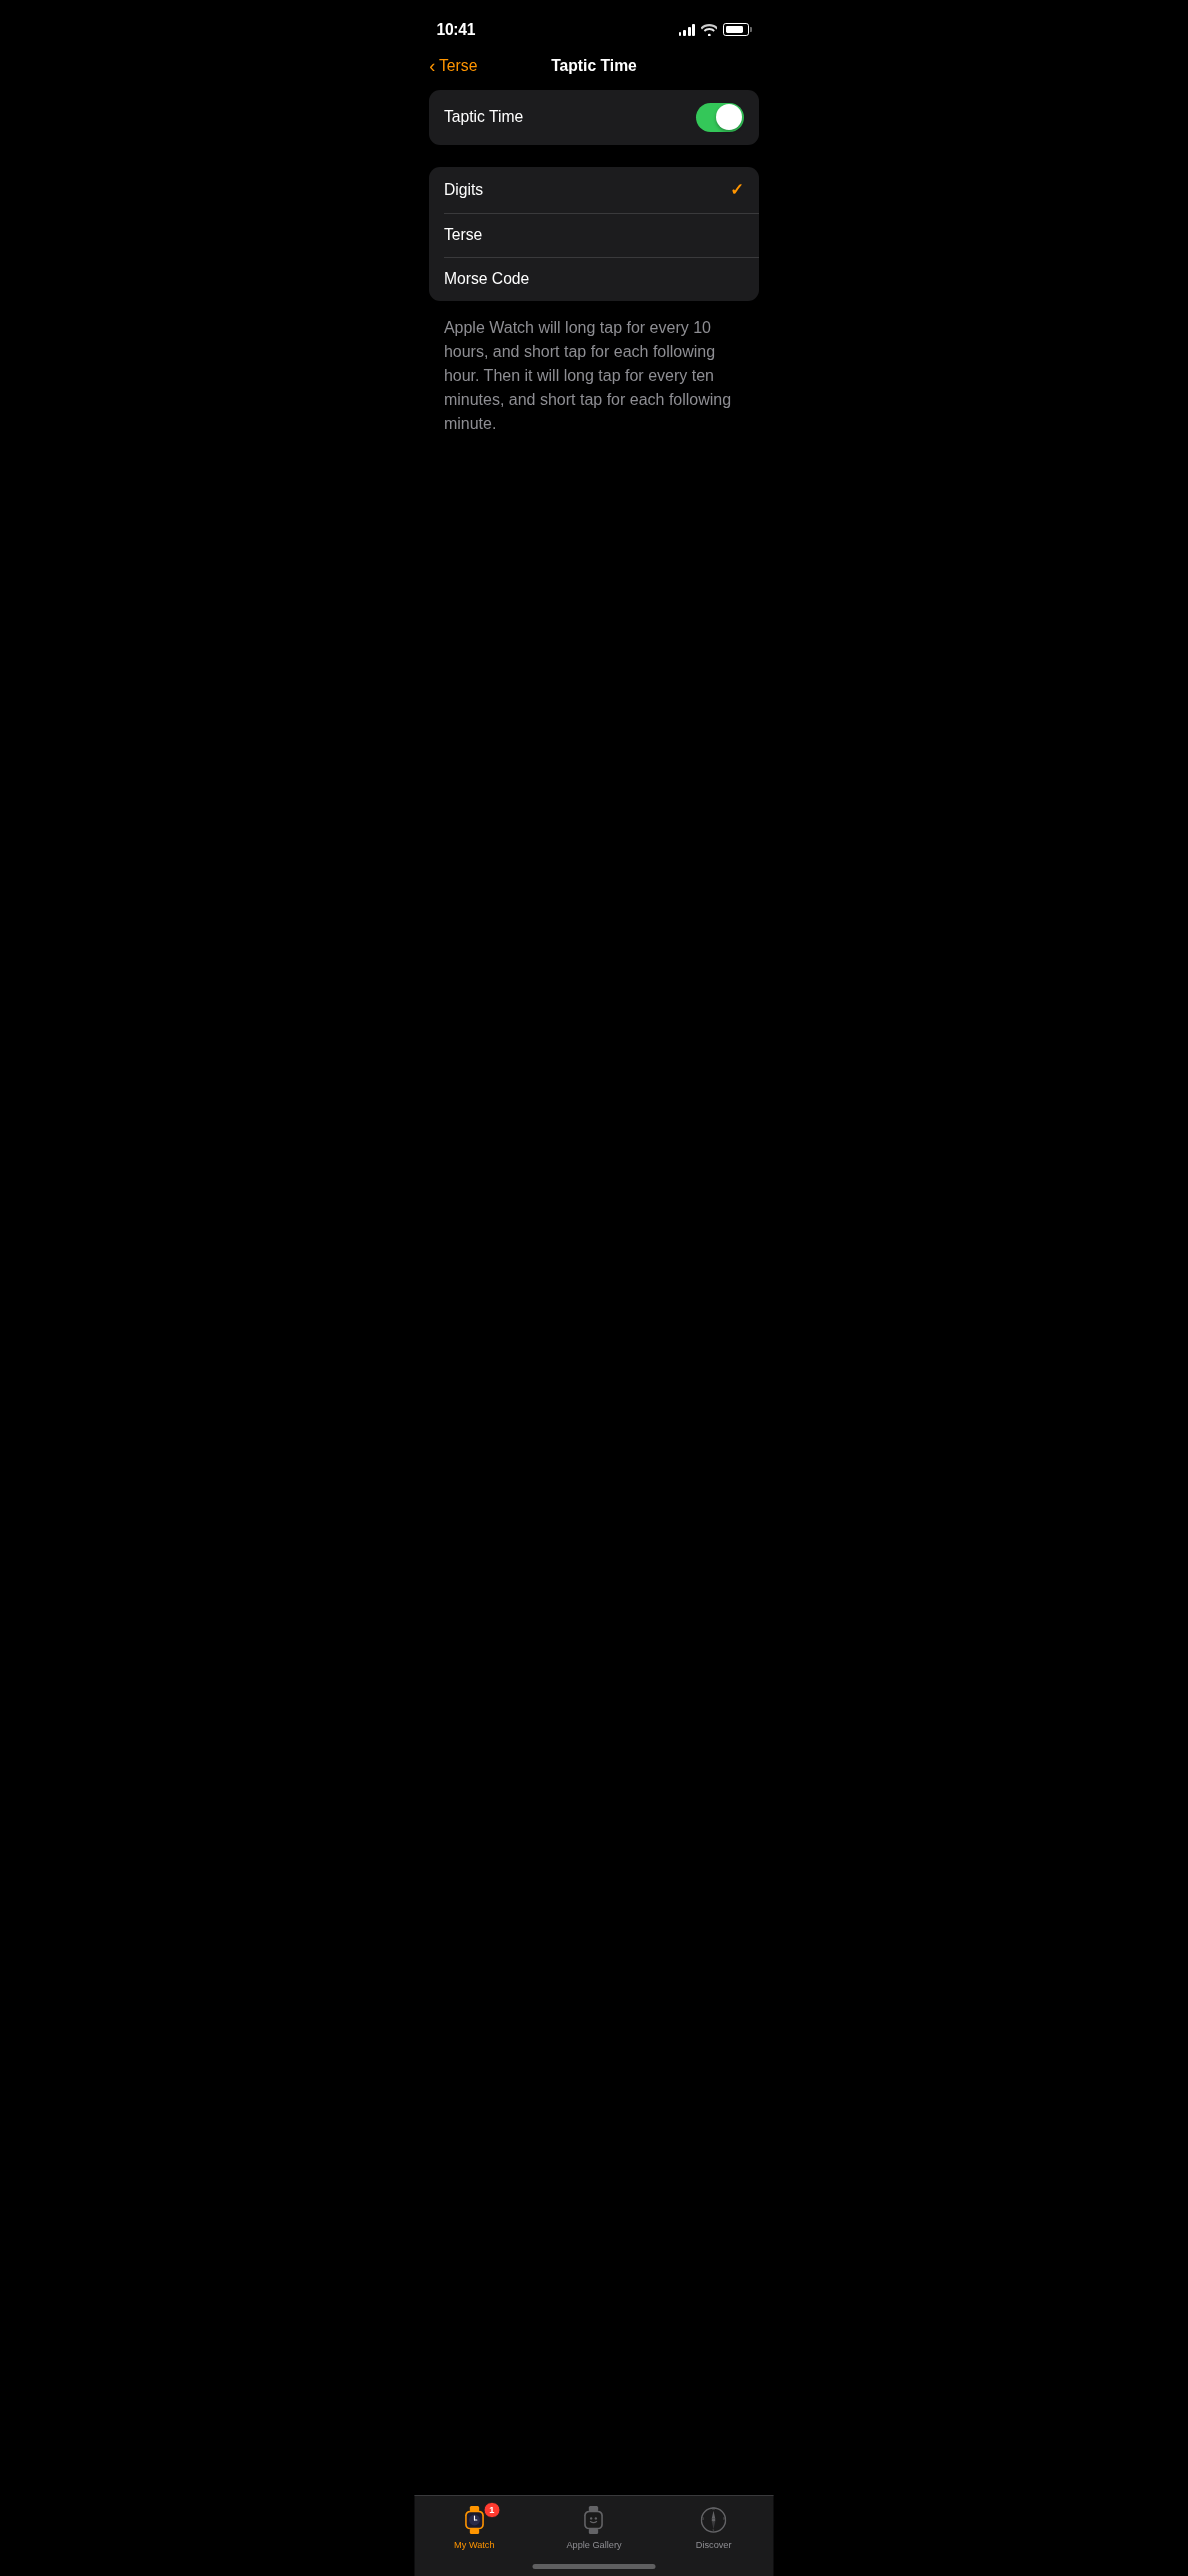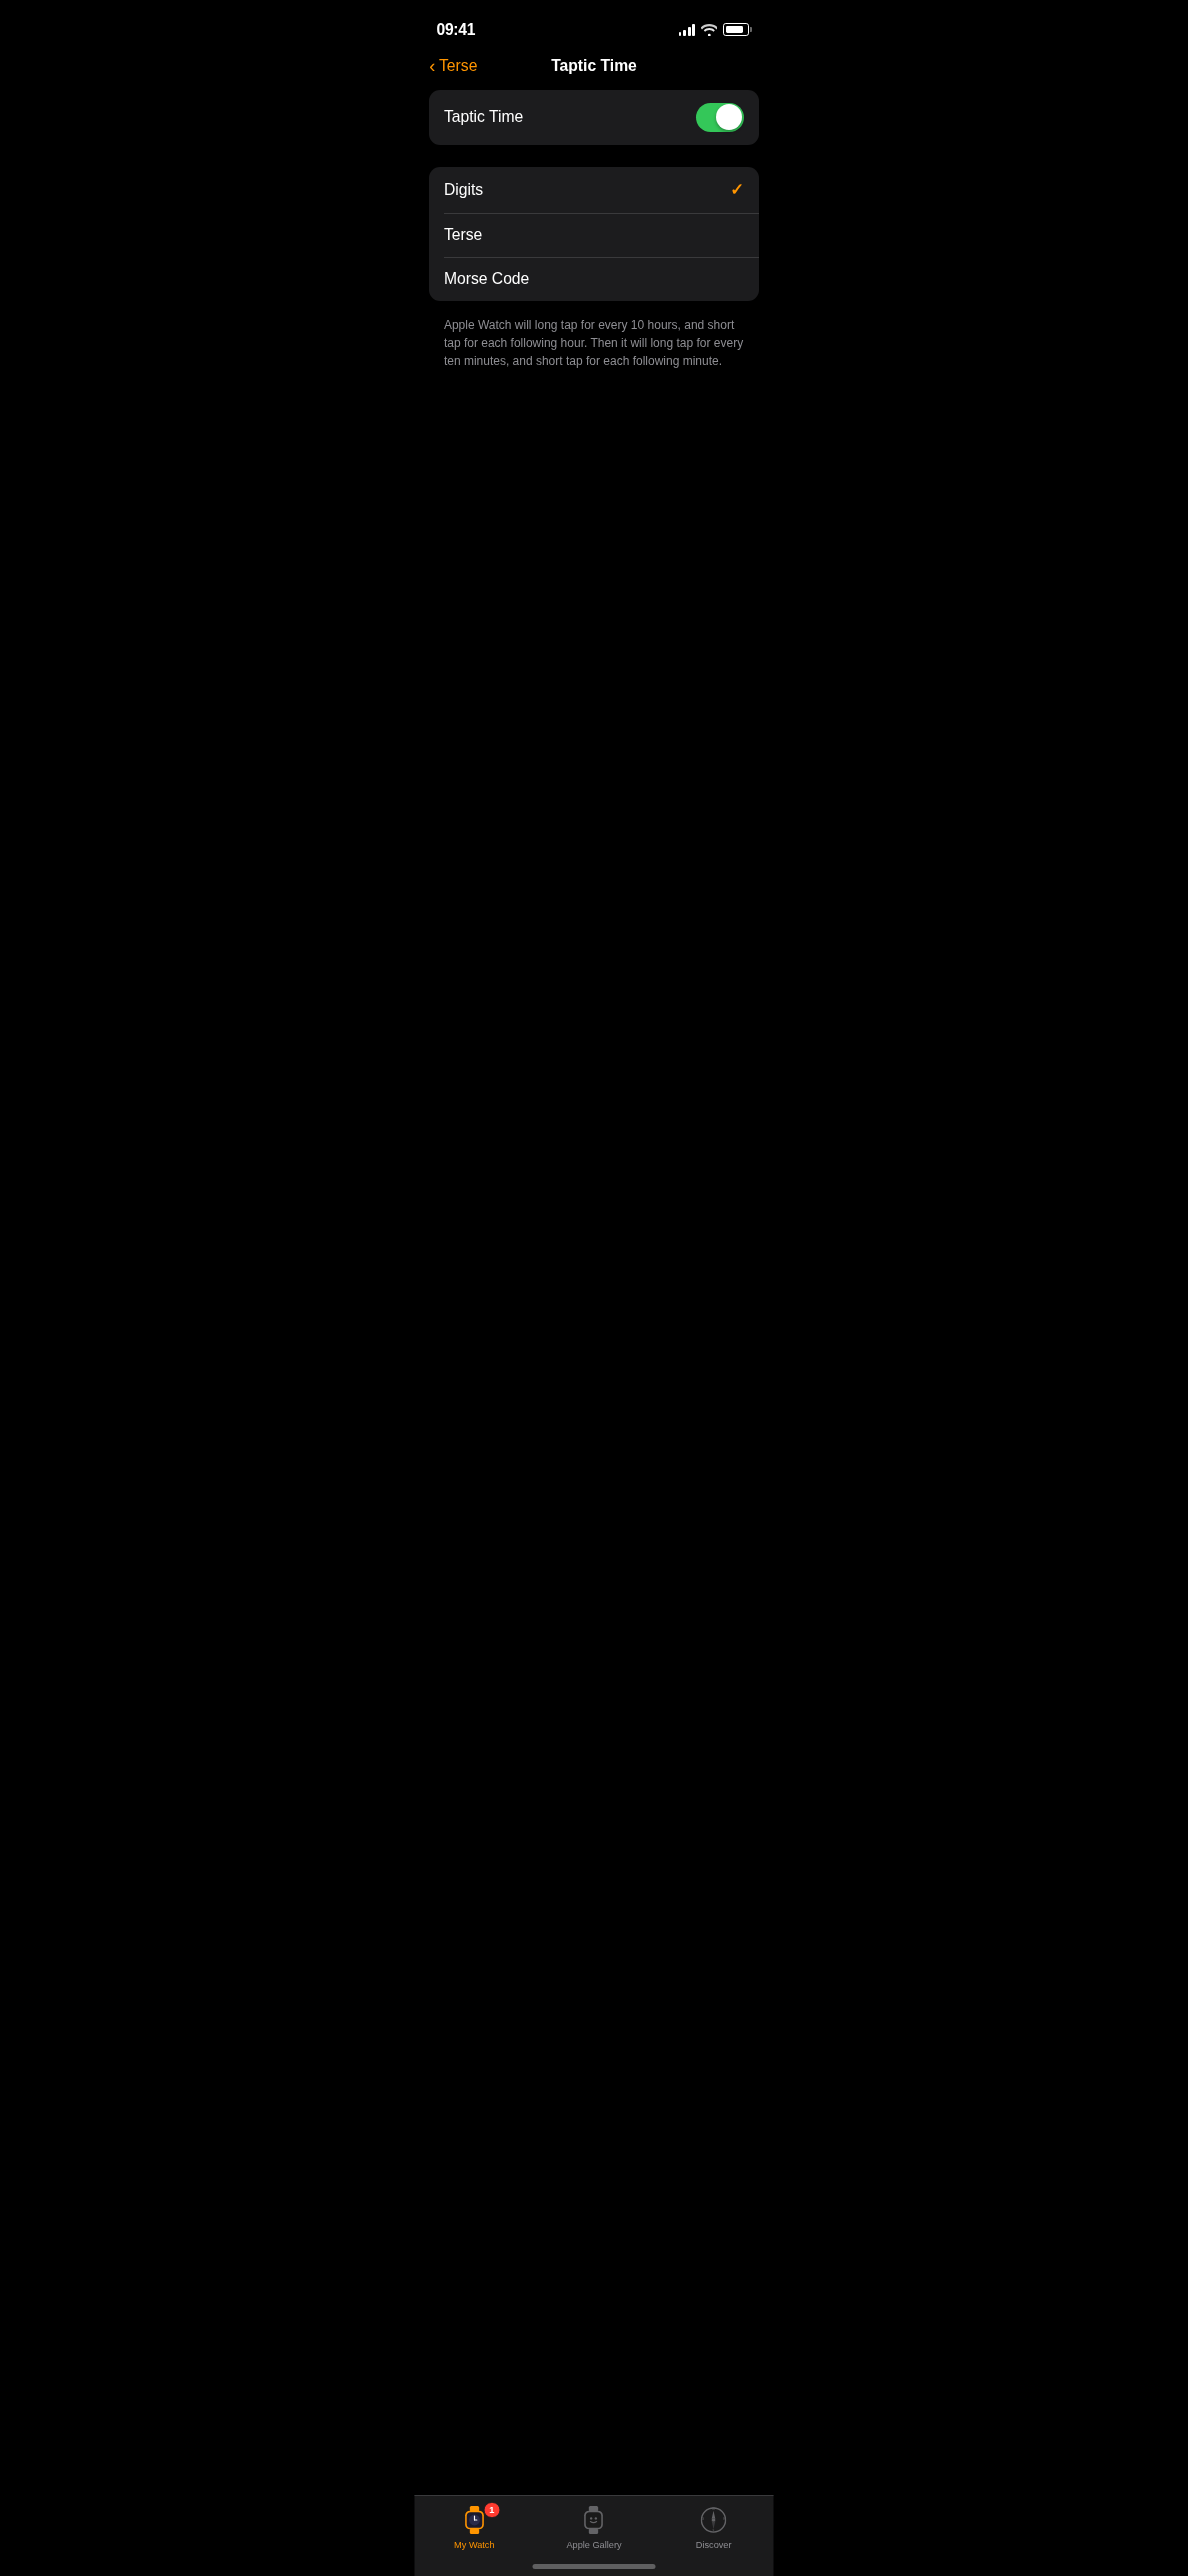--- a/index.html
+++ b/index.html
@@ -207,21 +207,21 @@
     }
 
     .checkmark {
       color: #FF9500;
       font-size: 16.6px;
       font-weight: 600;
     }
 
     
     .description-text {
-      font-size: 12px;
+      font-size: 16px;
       color: #8e8e93;
       line-height: 1.5;
       padding: 3.7px 14.7px 0;
     }
 
     
     .tab-bar {
       position: fixed;
       bottom: 0;
       left: 50%;
@@ -305,21 +305,21 @@
 
     .compass-svg {
       width: 26px;
       height: 26px;
     }
   </style>
 </head>
 <body>
 
 <div class="status-bar">
-  <span class="status-time">09:41</span>
+  <span class="status-time">10:41</span>
   <div class="status-icons">
 
     <div class="signal-bars">
       <div class="signal-bar" style="height: 3.7px;"></div>
       <div class="signal-bar" style="height: 6.4px;"></div>
       <div class="signal-bar" style="height: 9.2px;"></div>
       <div class="signal-bar" style="height: 12px;"></div>
     </div>
 
     <svg class="wifi-icon" viewBox="0 0 18 14" fill="white">

